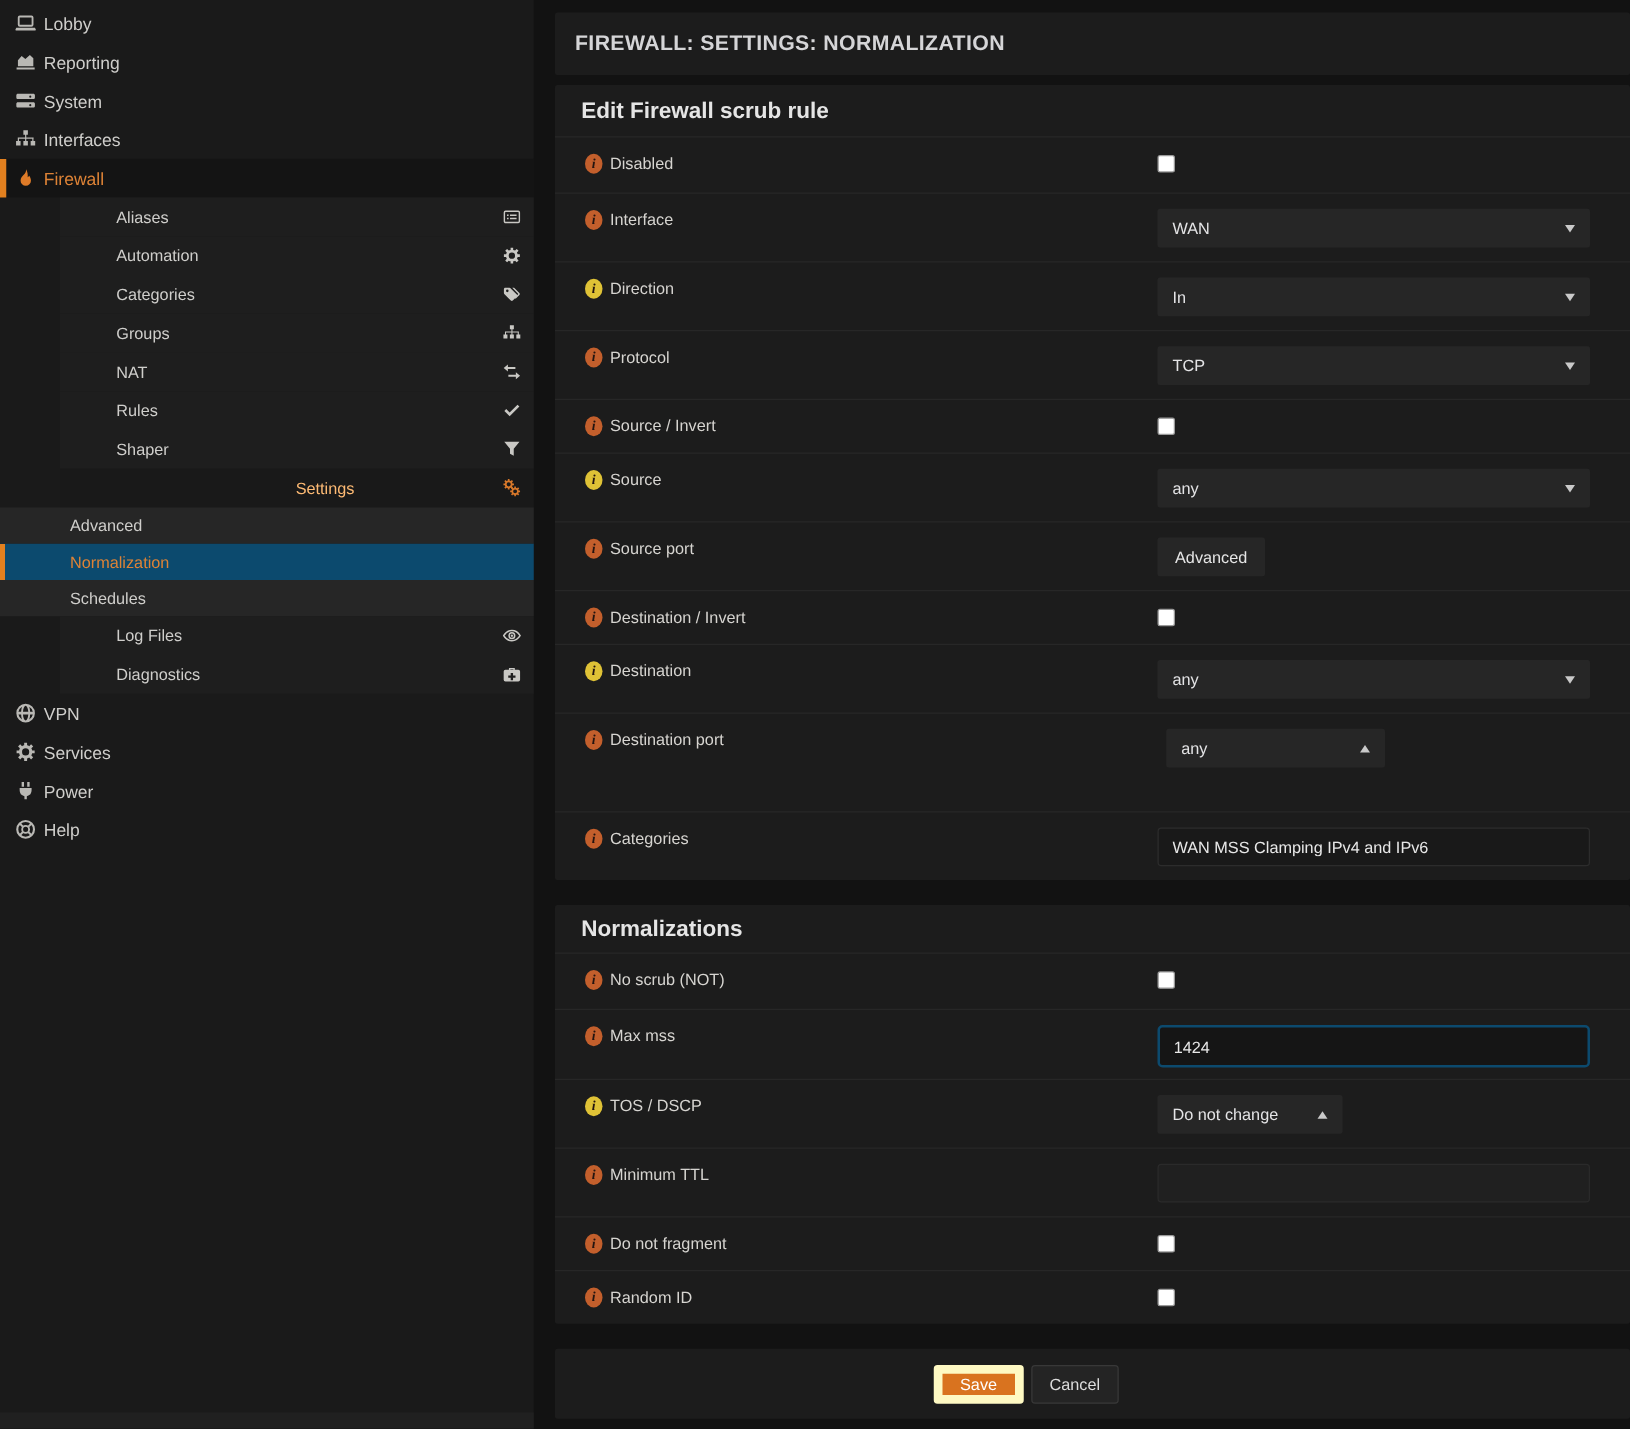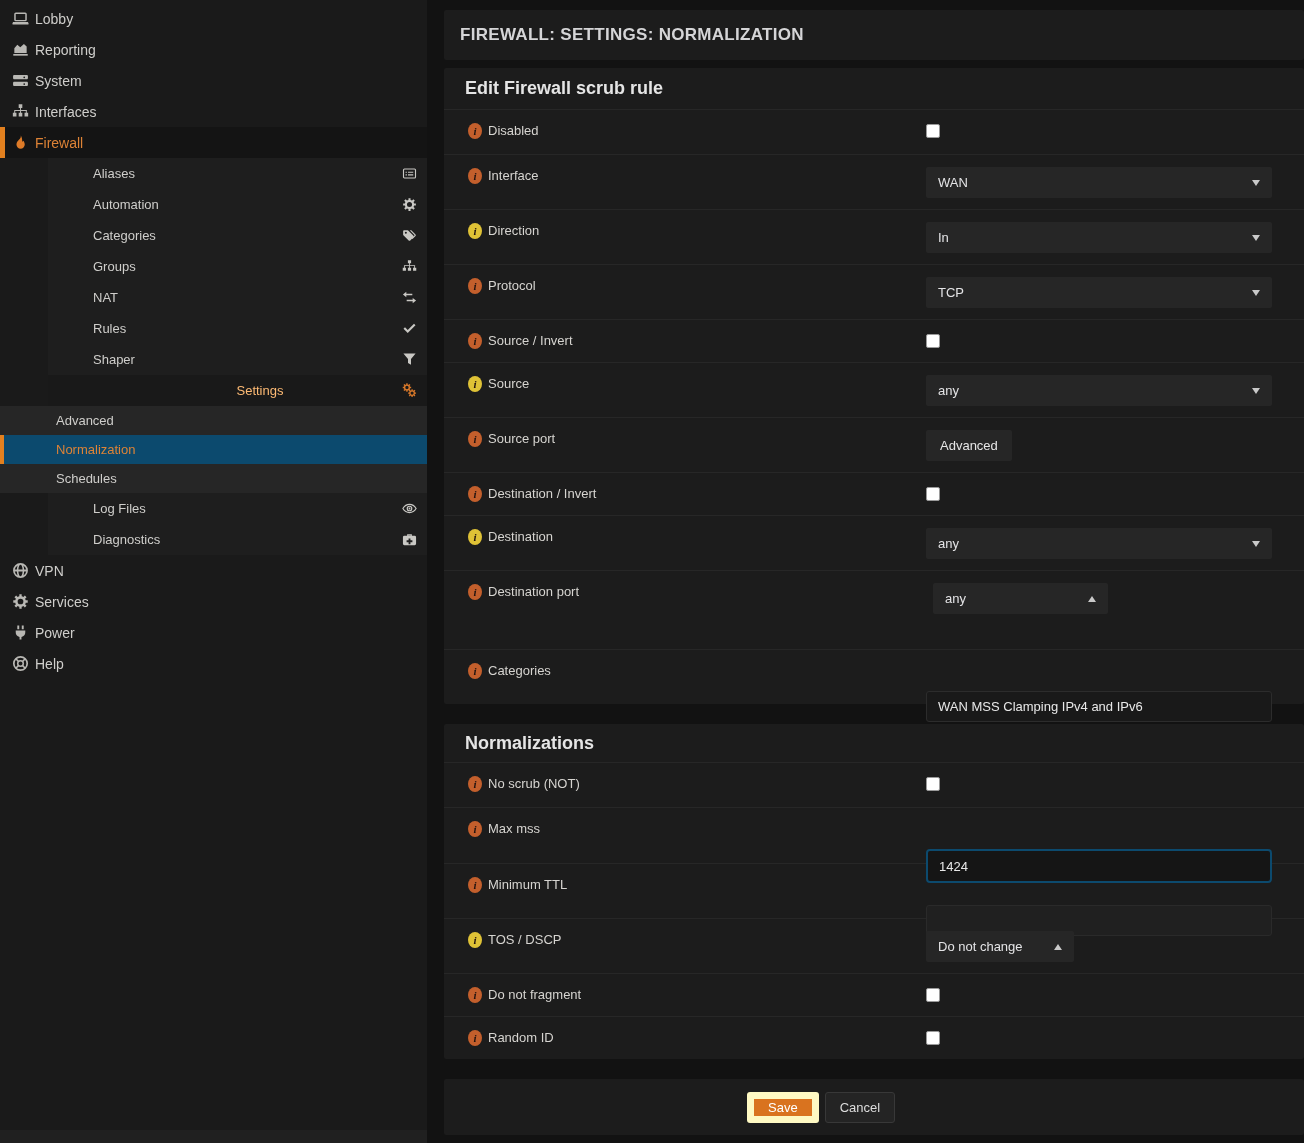--- a/index.html
+++ b/index.html
@@ -59,21 +59,21 @@
   .select { height:31px; background:#262626; border-radius:2px; display:flex; align-items:center; justify-content:space-between; padding:0 12px; font-size:13px; color:#e4e4e6; cursor:pointer; }
   .select.full { width:346px; }
   .select.small { width:175px; margin-left:7px; }
   .select.xsmall { width:148px; }
   .caret { width:0; height:0; border-left:4.5px solid transparent; border-right:4.5px solid transparent; margin-left:14px; }
   .caret.down { border-top:6px solid #c9c9c9; }
   .caret.up { border-bottom:6px solid #c9c9c9; }
 
   .btn-secondary { height:31px; padding:0 14px; background:#262626; color:#e6e6e6; font-size:13px; border:none; border-radius:2px; font-family:inherit; cursor:pointer; }
 
-  .text-input { width:346px; height:31px; background:#191919; border:1px solid #2c2c2c; border-radius:3px; color:#e8e8e8; font-size:13px; padding:0 11px; font-family:inherit; outline:none;margin-top:29px; }
+  .text-input { width:346px; height:31px; background:#191919; border:1px solid #2c2c2c; border-radius:3px; color:#e8e8e8; font-size:13px; padding:0 11px; font-family:inherit; outline:none; }
   .text-input.empty { background:#202020; border:1px solid #2a2a2a; }
   .text-input.focused { height:34px; background:#151515; border:2px solid #0c4a6e; border-radius:4px; }
 
   .actions-panel { margin-top:20px; height:56px; display:flex; align-items:center; padding-left:303px; }
   .btn-save { height:31px; padding:0 14px; background:#d9731f; border:7px solid #fef9c3; border-radius:3px; color:#ffffff; font-size:13px; font-family:inherit; cursor:pointer; }
   .btn-cancel { height:31px; padding:0 14px; margin-left:6px; background:#242424; border:1px solid #383838; border-radius:3px; color:#dddddd; font-size:13px; font-family:inherit; cursor:pointer; }
 </style>
 </head>
 <body>
 
@@ -434,37 +434,37 @@
     <div class="row-label">
       <span class="info-icon orange"></span>
       <span class="label-text">Max mss</span>
     </div>
     <div class="row-control">
             <input type="text" class="text-input focused" value="1424" style="">
           </div>
   </div>
         <div class="form-row h-md">
     <div class="row-label">
-      <span class="info-icon orange"></span>
-      <span class="label-text">Minimum TTL</span>
-    </div>
-    <div class="row-control">
-            <input type="text" class="text-input empty" value="" style="">
-          </div>
-  </div>
-        <div class="form-row h-md">
-    <div class="row-label">
       <span class="info-icon yellow"></span>
       <span class="label-text">TOS / DSCP</span>
     </div>
     <div class="row-control">
             <div class="select xsmall">
               <span class="select-value">Do not change</span>
               <span class="caret up"></span>
             </div>
+          </div>
+  </div>
+        <div class="form-row h-md">
+    <div class="row-label">
+      <span class="info-icon orange"></span>
+      <span class="label-text">Minimum TTL</span>
+    </div>
+    <div class="row-control">
+            <input type="text" class="text-input empty" value="" style="">
           </div>
   </div>
         <div class="form-row h-sm">
     <div class="row-label">
       <span class="info-icon orange"></span>
       <span class="label-text">Do not fragment</span>
     </div>
     <div class="row-control">
             <span class="checkbox"></span>
           </div>

